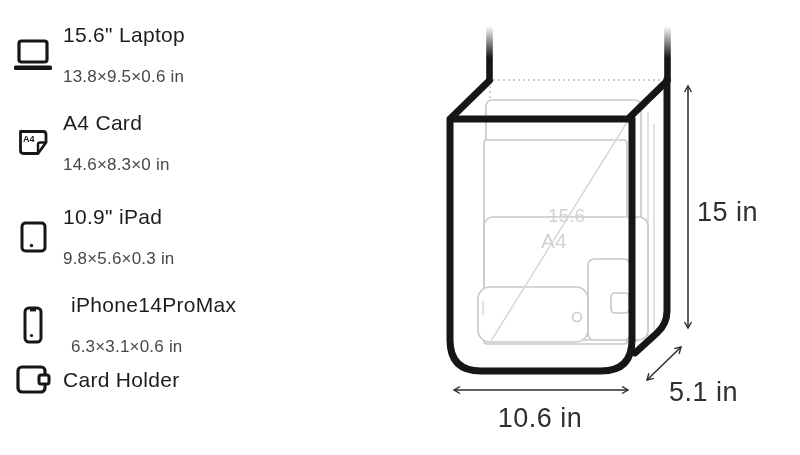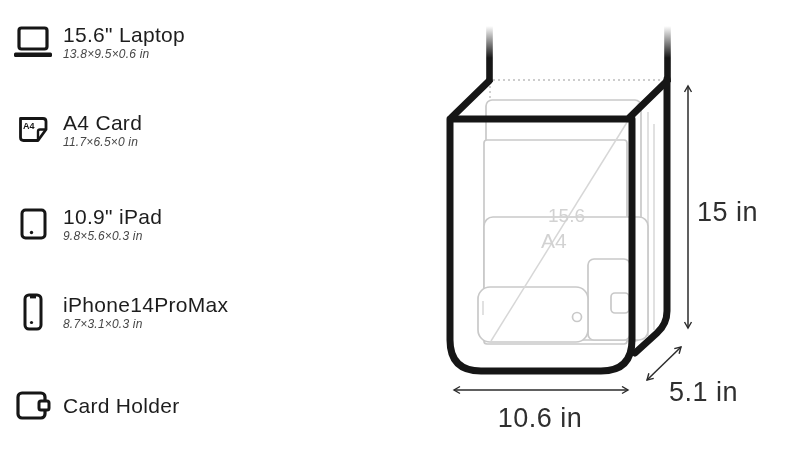--- a/index.html
+++ b/index.html
@@ -6,23 +6,23 @@
   body{width:800px;height:455px;position:relative;overflow:hidden;
        font-family:"Liberation Sans",sans-serif;}
   .stage{position:absolute;left:0;top:0;width:800px;height:455px;}
 
   
   .item-list{position:absolute;left:0;top:0;width:430px;height:455px;}
   .item-row{position:absolute;left:10px;display:flex;align-items:center;}
   .item-row .icon-box{width:46px;display:flex;justify-content:center;align-items:center;flex:0 0 46px;}
   .item-text{margin-left:7px;}
   .item-title{font-size:21px;color:#1d1d1d;letter-spacing:.3px;line-height:1.2;}
-  .item-dims{font-size:12px;color:#474747;letter-spacing:.2px;margin-top:0;font-style:italic;}
+  .item-dims{font-size:17px;color:#474747;letter-spacing:.2px;margin-top:20px;}
 
-  .row-1{top:22px;} .row-2{top:110px;} .row-3{top:204px;} .row-4{top:292px;} .row-5{top:390px;}
+  .row-1{top:22px;} .row-2{top:110px;} .row-3{top:204px;} .row-4{top:292px;gap:8px;} .row-5{top:364px;}
 
   svg{display:block;}
   .bag-svg{position:absolute;left:430px;top:0;}
 
   .frame{fill:none;stroke:#161616;stroke-width:7;stroke-linejoin:round;stroke-linecap:round;}
   .ghost{fill:#fff;stroke:#c9c9c9;stroke-width:1.7;}
   .ghost-line{fill:none;stroke:#d7d7d7;stroke-width:1.5;}
   .dotted{fill:none;stroke:#bdbdbd;stroke-width:1.4;stroke-dasharray:2 3;}
   .dim-arrow{fill:none;stroke:#2b2b2b;stroke-width:1.5;}
   .dim-text{font-family:"Liberation Sans",sans-serif;font-size:27px;fill:#2f2f2f;letter-spacing:.5px;}
@@ -51,21 +51,21 @@
     <div class="item-row row-2">
       <div class="icon-box">
         <svg width="34" height="27" viewBox="0 0 34 27">
           <path d="M4.5 2.5 H27 Q30 2.5 30 5.5 V13.5 L22 24.5 H7.5 Q4.5 24.5 4.5 21.5 Z" fill="none" stroke="#161616" stroke-width="2.8" stroke-linejoin="round"></path>
           <path d="M30 13.5 H24 Q22 13.5 22 15.5 V24.5" fill="none" stroke="#161616" stroke-width="2.4" stroke-linejoin="round"></path>
           <text x="7" y="13" font-size="9" font-weight="bold" fill="#161616">A4</text>
         </svg>
       </div>
       <div class="item-text">
         <div class="item-title">A4 Card</div>
-        <div class="item-dims">11.7×6.5×0 in</div>
+        <div class="item-dims">14.6×8.3×0 in</div>
       </div>
     </div>
 
     <div class="item-row row-3">
       <div class="icon-box">
         <svg width="27" height="32" viewBox="0 0 27 32">
           <rect x="2" y="2" width="23" height="28" rx="3.5" fill="none" stroke="#161616" stroke-width="3"></rect>
           <circle cx="11.5" cy="24.5" r="1.7" fill="#161616"></circle>
         </svg>
       </div>
@@ -78,21 +78,21 @@
     <div class="item-row row-4">
       <div class="icon-box">
         <svg width="20" height="38" viewBox="0 0 20 38">
           <rect x="2" y="2" width="16" height="34" rx="4" fill="none" stroke="#161616" stroke-width="3"></rect>
           <line x1="7" y1="4.2" x2="13" y2="4.2" stroke="#161616" stroke-width="2.4"></line>
           <circle cx="8.5" cy="29.5" r="1.6" fill="#161616"></circle>
         </svg>
       </div>
       <div class="item-text">
         <div class="item-title">iPhone14ProMax</div>
-        <div class="item-dims">8.7×3.1×0.3 in</div>
+        <div class="item-dims">6.3×3.1×0.6 in</div>
       </div>
     </div>
 
     <div class="item-row row-5">
       <div class="icon-box">
         <svg width="35" height="31" viewBox="0 0 35 31">
           <rect x="2" y="3" width="27" height="25" rx="4" fill="none" stroke="#161616" stroke-width="3.2"></rect>
           <rect x="23" y="11" width="10" height="9" rx="2" fill="#fff" stroke="#161616" stroke-width="3"></rect>
         </svg>
       </div>

